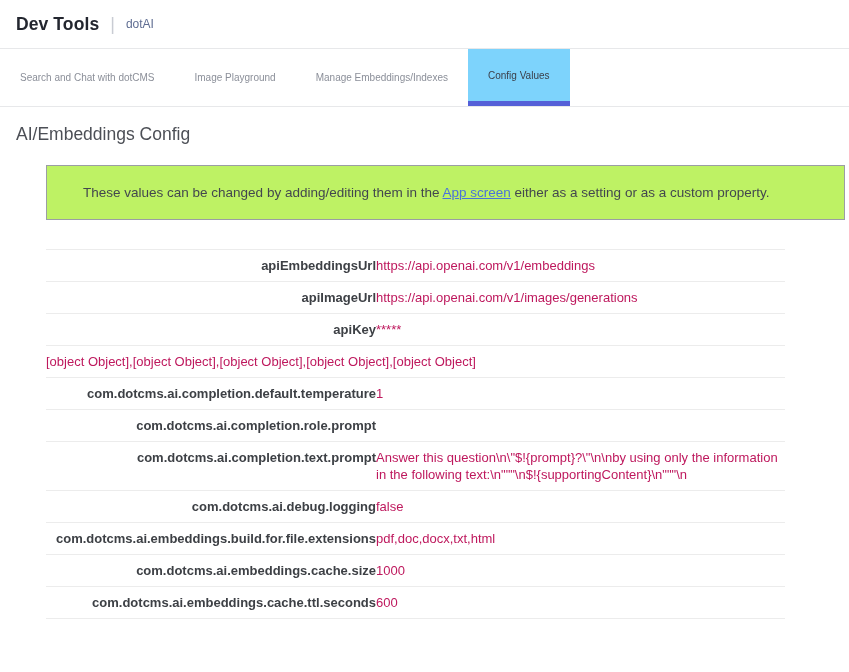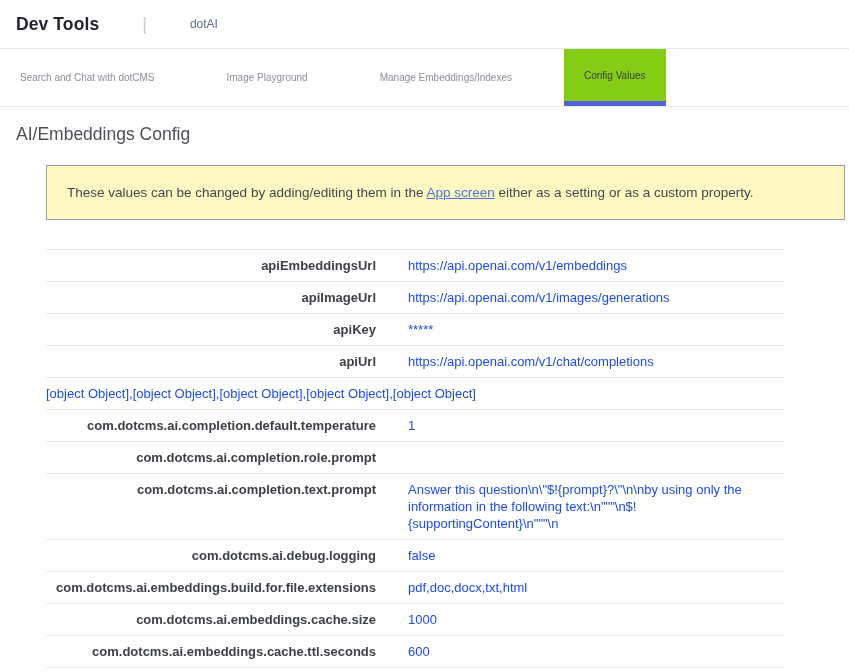--- a/index.html
+++ b/index.html
@@ -1,15 +1,15 @@
 <!DOCTYPE html>
 <html><head>
 <meta charset="utf-8">
 <style>
-  * { margin: 0; padding: 0; box-sizing: border-box; gap: 32px; }
+  * { margin: 0; padding: 0; box-sizing: border-box; }
   html, body {
     width: 849px; height: 672px;
     background: #ffffff;
     overflow: hidden;
     font-family: "Liberation Sans", sans-serif;
   }
 
   
   .app-header {
     height: 49px;
@@ -46,41 +46,41 @@
   .tab {
     display: flex;
     align-items: center;
     padding: 0 20px;
     font-size: 10px;
     color: #8b8f99;
     cursor: pointer;
     white-space: nowrap;
   }
   .tab.active {
-    background: #84cc16;
+    background: #7dd3fc;
     color: #3b404b;
     border-bottom: 5px solid #5560d8;
   }
 
   
   .content { padding: 0 0 0 0; }
   .page-heading {
     margin: 17px 16px 0 16px;
     font-size: 17.5px;
     font-weight: 500;
     color: #4c4f56;
   }
 
   .notice-box {
     margin: 20px 4px 0 46px;
     border: 1px solid #9b9ea4;
-    padding: 19px 20px;
+    padding: 19px 36px;
     font-size: 13.5px;
     color: #43474e;
-    background: #fef9c3;
+    background: #bef264;
   }
   .notice-box a {
     color: #4a72da;
     text-decoration: underline;
     cursor: pointer;
   }
 
   
   .config-table {
     margin: 29px 0 0 46px;
@@ -98,21 +98,21 @@
     text-align: right;
     font-size: 13px;
     font-weight: bold;
     color: #3d4045;
     line-height: 17px;
     word-break: break-word;
   }
   .config-value {
     flex: 1;
     font-size: 13px;
-    color: #1d4ed8;
+    color: #be185d;
     line-height: 17px;
     word-break: break-word;
     white-space: pre-wrap;
   }
 </style>
 </head>
 <body>
 
 <header class="app-header">
   <span class="title">Dev Tools</span>
@@ -141,24 +141,20 @@
       </div>
       <div class="config-row">
         <div class="config-key">apiImageUrl</div>
         <div class="config-value">https://api.openai.com/v1/images/generations</div>
       </div>
       <div class="config-row">
         <div class="config-key">apiKey</div>
         <div class="config-value">*****</div>
       </div>
       <div class="config-row">
-        <div class="config-key">apiUrl</div>
-        <div class="config-value">https://api.openai.com/v1/chat/completions</div>
-      </div>
-      <div class="config-row">
         <div class="config-value">[object Object],[object Object],[object Object],[object Object],[object Object]</div>
       </div>
       <div class="config-row">
         <div class="config-key">com.dotcms.ai.completion.default.temperature</div>
         <div class="config-value">1</div>
       </div>
       <div class="config-row">
         <div class="config-key">com.dotcms.ai.completion.role.prompt</div>
       </div>
       <div class="config-row">

